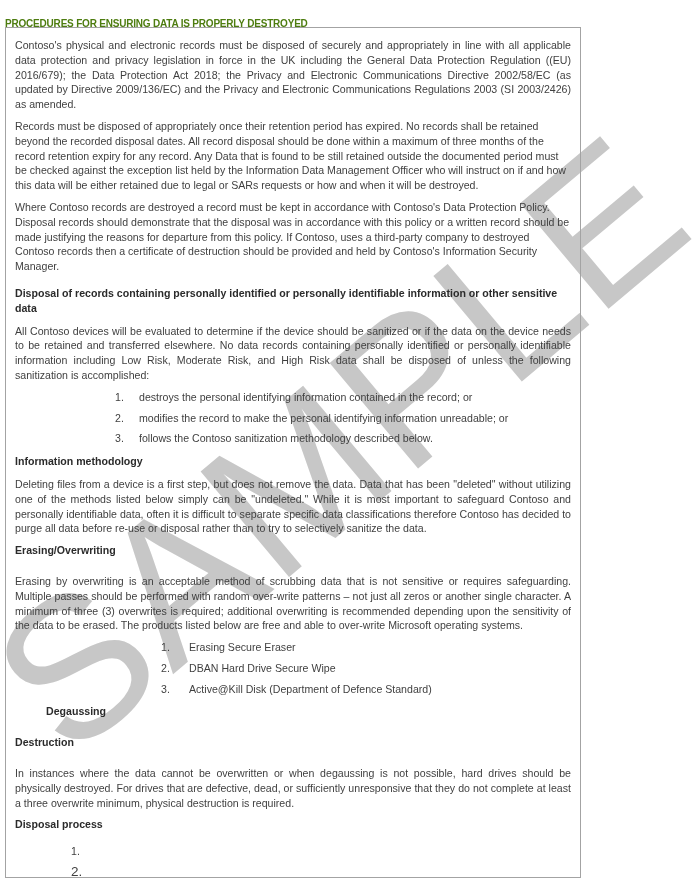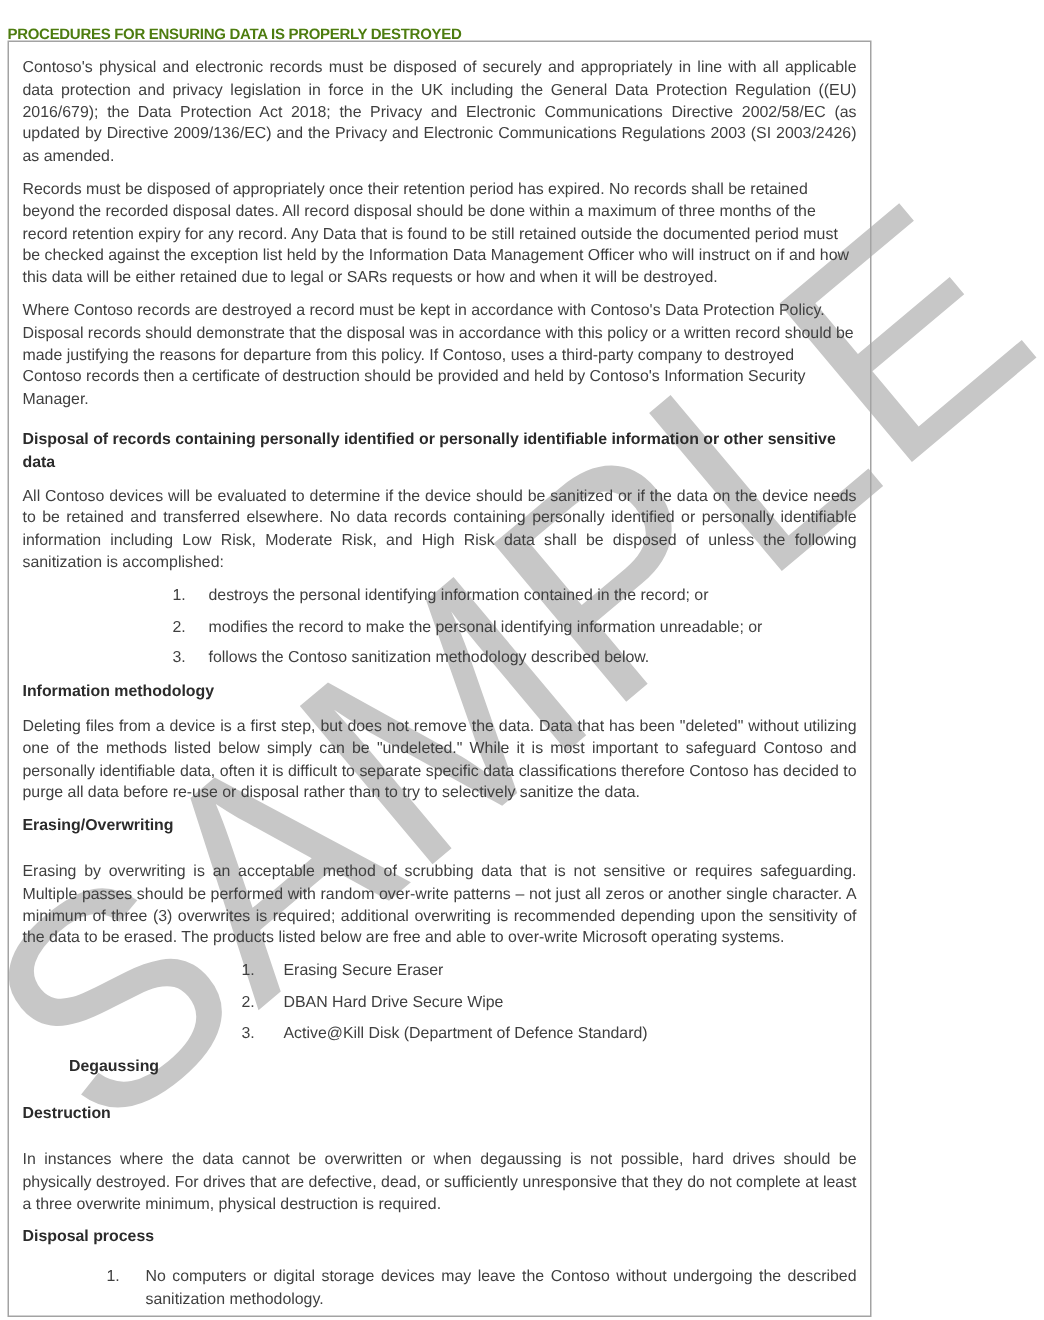--- a/index.html
+++ b/index.html
@@ -115,20 +115,19 @@
 
   <div class="sect h-destruct">Destruction</div>
 
   <p class="j">In instances where the data cannot be overwritten or when degaussing is not possible, hard drives should be physically destroyed. For drives that are defective, dead, or sufficiently unresponsive that they do not complete at least a three overwrite minimum, physical destruction is required.</p>
 
   <div class="sect h-process">Disposal process</div>
 
   <div class="olist">
     <div class="li ind3">
       <span class="num">1.</span>
-      <span class="txt j">No computers or digital storage devices may leave the Contoso without undergoing the described sanitization methodology.</span>
     </div>
     <div class="li ind3">
       <span class="num big">2.</span>
     </div>
   </div>
 
 </div>
 
 </body></html>

